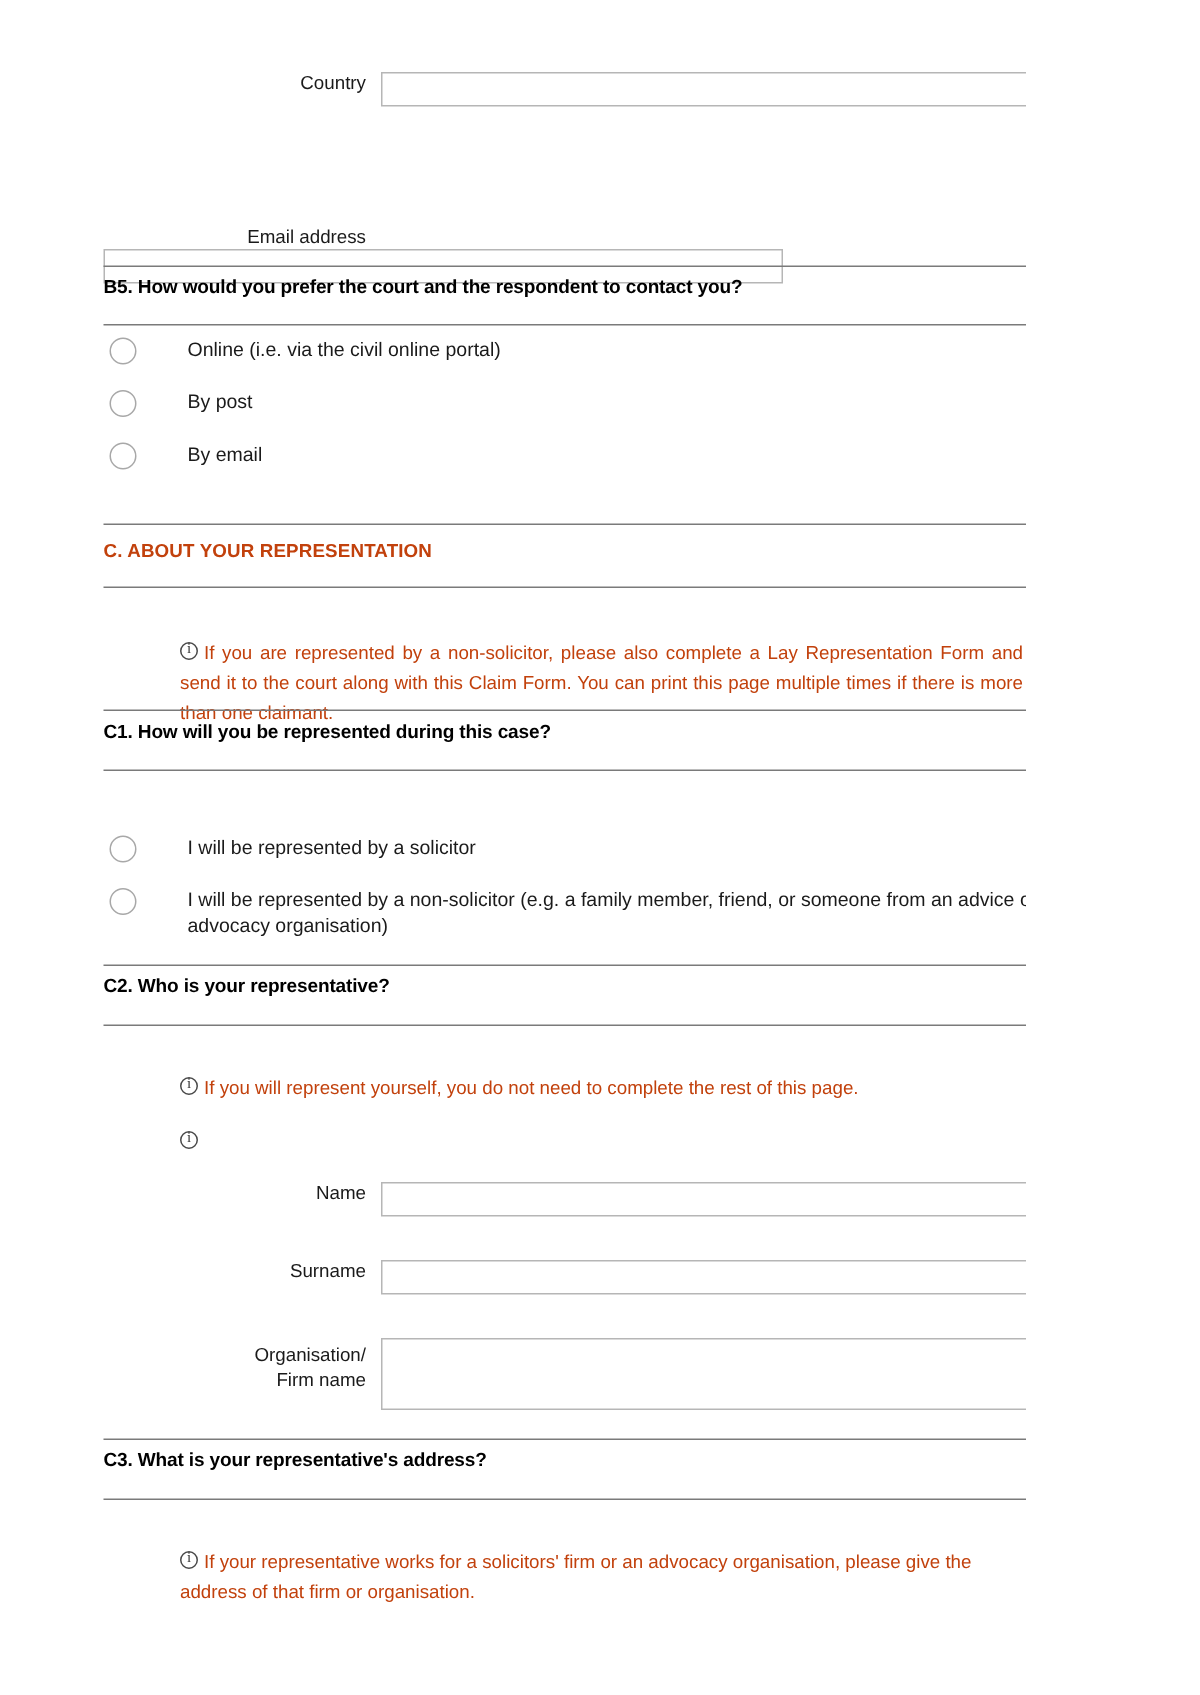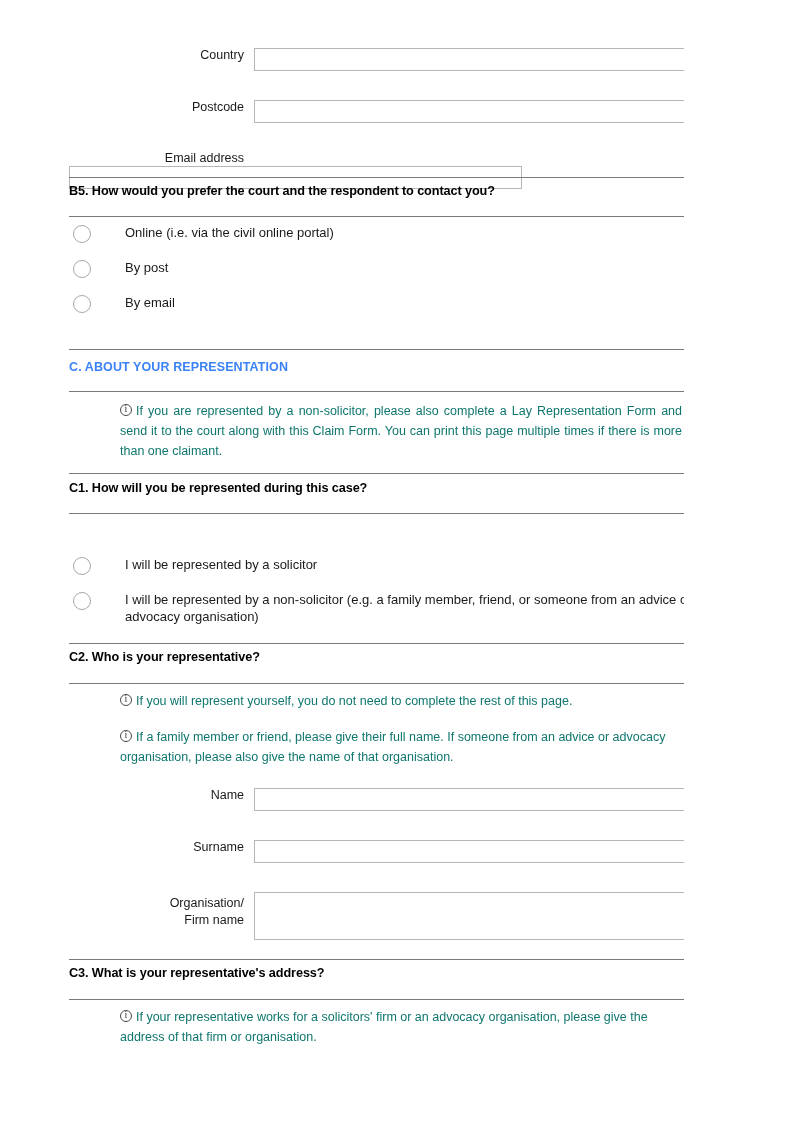--- a/index.html
+++ b/index.html
@@ -70,21 +70,21 @@
     font-weight: bold;
     color: #000;
     letter-spacing: -0.1px;
     white-space: nowrap;
   }
   .sec-heading {
     position: absolute;
     left: 69px;
     font-size: 12.5px;
     font-weight: bold;
-    color: #3b82f6;
+    color: #c2410c;
     letter-spacing: 0.1px;
     white-space: nowrap;
   }
 
   
   .radio-row {
     position: absolute;
     left: 69px;
     width: 638px;
     display: flex;
@@ -108,21 +108,22 @@
     max-width: 580px;
   }
 
   
   .note {
     position: absolute;
     left: 120px;
     width: 562px;
     font-size: 12.5px;
     line-height: 20px;
-    color: #0f766e;
+    color: #c2410c;
+    margin-top: 24px;
   }
   .note.justify { text-align: justify; }
 
   .info-icon {
     display: inline-block;
     width: 12px;
     height: 12px;
     border: 1px solid #4a4a4a;
     border-radius: 50%;
     position: relative;
@@ -145,24 +146,20 @@
 </head>
 <body>
 
 <div class="page">
 
   <div class="field-row" style="left:69px; top:48px;">
     <div class="field-label">Country</div>
     <input class="field-box" type="text" style="width: 452px;" placeholder="">
   </div>
 
-  <div class="field-row" style="left:69px; top:100px;">
-    <div class="field-label">Postcode</div>
-    <input class="field-box" type="text" style="width: 454px;" placeholder="">
-  </div>
 
   <div class="field-row" style="left:69px; top:151px;flex-direction:column;">
     <div class="field-label">Email address</div>
     <input class="field-box" type="text" style="width: 453px;" placeholder="">
   </div>
 
   <div class="rule" style="top:177px;"></div>
   <div class="q-heading" style="top:184px;">B5. How would you prefer the court and the respondent to contact you?</div>
   <div class="rule" style="top:216px;"></div>
 
@@ -202,21 +199,21 @@
 
   <div class="rule" style="top:643px;"></div>
   <div class="q-heading" style="top:650px;">C2. Who is your representative?</div>
   <div class="rule" style="top:683px;"></div>
 
   <div class="note" style="top:691px;">
     <span class="info-icon"></span><span>If you will represent yourself, you do not need to complete the rest of this page.</span>
   </div>
 
   <div class="note" style="top:727px; width:562px;">
-    <span class="info-icon"></span><span>If a family member or friend, please give their full name. If someone from an advice or advocacy organisation, please also give the name of that organisation.</span>
+    <span class="info-icon"></span>
   </div>
 
   <div class="field-row" style="left:69px; top:788px;">
     <div class="field-label">Name</div>
     <input class="field-box" type="text" style="width: 457px;" placeholder="">
   </div>
 
   <div class="field-row" style="left:69px; top:840px;">
     <div class="field-label">Surname</div>
     <input class="field-box" type="text" style="width: 457px;" placeholder="">

